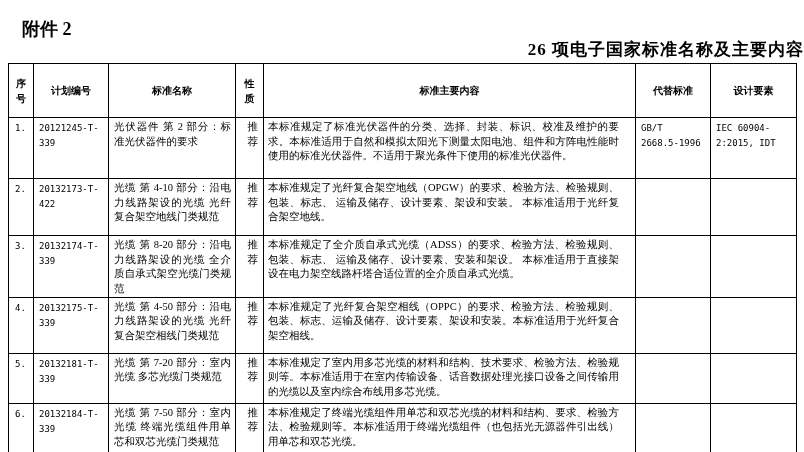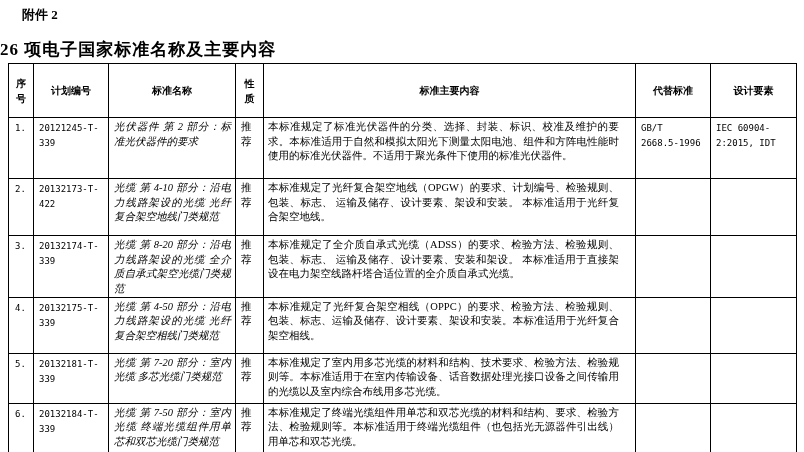--- a/index.html
+++ b/index.html
@@ -4,26 +4,26 @@
 <style>
   * { box-sizing: border-box; }
   html, body { margin: 0; padding: 0; }
   body {
     width: 804px; height: 452px;
     background: #ffffff; color: #000;
     font-family: "Liberation Serif", "DejaVu Serif", serif;
     position: relative; overflow: hidden;
   }
   .attachment-label {
-    position: absolute; left: 10px; top: 6px;
-    font-size: 13px; font-weight: bold; padding-left: 12px;
+    position: absolute; left: 10px; top: 17px;
+    font-size: 18px; font-weight: bold; padding-left: 12px;
   }
   .doc-title {
     position: absolute; left: 0; top: 38px; width: 804px;
-    text-align: left; font-size: 17px; font-weight: bold;
+    text-align: right; font-size: 17px; font-weight: bold;
     letter-spacing: 1px;
   }
   table.standards {
     position: absolute; left: 8px; top: 63px; width: 788px;
     border-collapse: collapse; table-layout: fixed;
   }
   .standards th, .standards td {
     border: 1px solid #000;
     vertical-align: top;
     overflow: hidden;
@@ -34,22 +34,22 @@
     text-align: center; vertical-align: middle;
     white-space: pre-line; line-height: 1.5; padding: 2px 1px;
   }
   .standards td { font-size: 10.5px; line-height: 1.4; padding: 2px 4px; }
   td.c-num {
     font-family: "DejaVu Sans Mono", "Liberation Mono", monospace;
     font-size: 9px; line-height: 15px; padding: 3px 4px 0 5px;
     word-break: normal; overflow-wrap: break-word;
   }
   td.c-no { padding: 3px 2px 0 6px; }
-  td.c-name { text-align: justify; padding: 2px 4px 0 5px; font-style: italic; }
-  td.c-nature { text-align: left; padding: 2px 5px; }
+  td.c-name { text-align: justify; padding: 2px 4px 0 5px; }
+  td.c-nature { text-align: right; padding: 2px 5px; }
   td.c-content { text-align: justify; padding: 2px 16px 0 4px; }
   tbody tr:nth-child(1) { height: 61px; }
   tbody tr:nth-child(2) { height: 57px; }
   tbody tr:nth-child(3) { height: 58px; }
   tbody tr:nth-child(4) { height: 56px; }
   tbody tr:nth-child(5) { height: 50px; }
   tbody tr:nth-child(6) { height: 52px; }
 </style>
 </head>
 <body>
@@ -90,21 +90,21 @@
     <td class="c-nature">推荐</td>
     <td class="c-content">本标准规定了标准光伏器件的分类、选择、封装、标识、校准及维护的要求。本标准适用于自然和模拟太阳光下测量太阳电池、组件和方阵电性能时使用的标准光伏器件。不适用于聚光条件下使用的标准光伏器件。</td>
     <td class="c-num c-replaced">GB/T 2668.5-1996</td>
     <td class="c-num c-adoption">IEC 60904-2:2015, IDT</td>
   </tr>
         <tr>
     <td class="c-num c-no">2.</td>
     <td class="c-num c-plan">20132173-T-422</td>
     <td class="c-name">光缆 第 4-10 部分：沿电力线路架设的光缆 光纤复合架空地线门类规范</td>
     <td class="c-nature">推荐</td>
-    <td class="c-content">本标准规定了光纤复合架空地线（OPGW）的要求、计划编号、检验规则、包装、标志、 运输及储存、设计要素、架设和安装。 本标准适用于光纤复合架空地线。</td>
+    <td class="c-content">本标准规定了光纤复合架空地线（OPGW）的要求、检验方法、检验规则、包装、标志、 运输及储存、设计要素、架设和安装。 本标准适用于光纤复合架空地线。</td>
     <td class="c-num c-replaced"></td>
     <td class="c-num c-adoption"></td>
   </tr>
         <tr>
     <td class="c-num c-no">3.</td>
     <td class="c-num c-plan">20132174-T-339</td>
     <td class="c-name">光缆 第 8-20 部分：沿电力线路架设的光缆 全介质自承式架空光缆门类规范</td>
     <td class="c-nature">推荐</td>
     <td class="c-content">本标准规定了全介质自承式光缆（ADSS）的要求、检验方法、检验规则、包装、标志、 运输及储存、设计要素、安装和架设。 本标准适用于直接架设在电力架空线路杆塔合适位置的全介质自承式光缆。</td>
     <td class="c-num c-replaced"></td>

